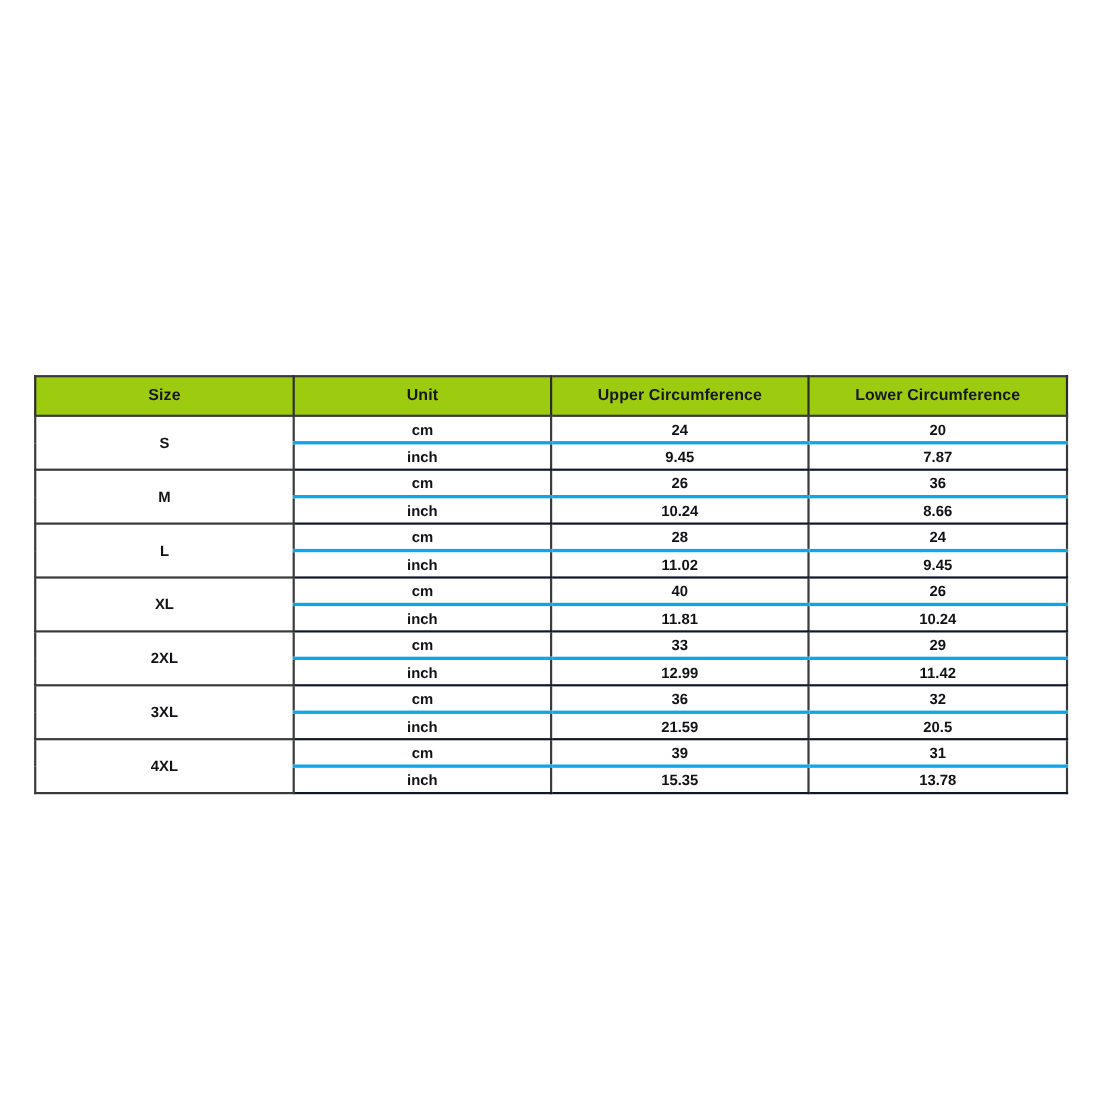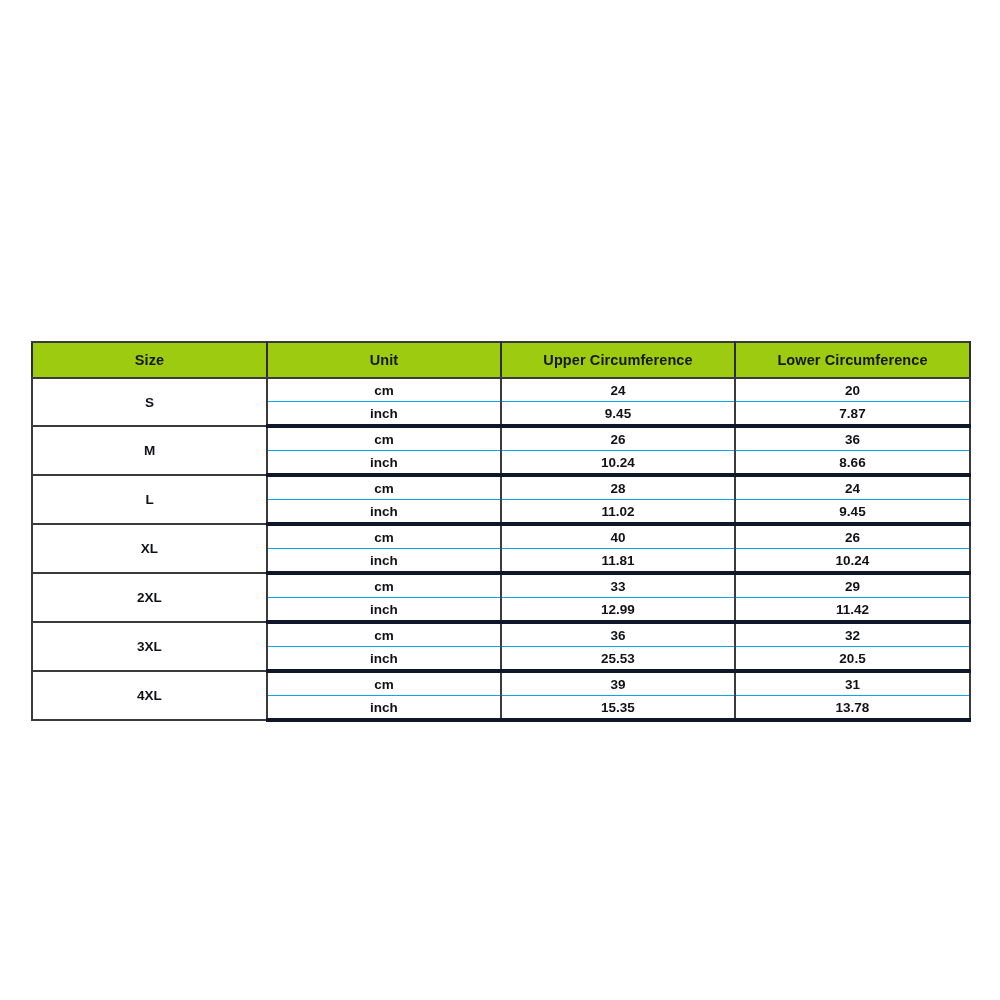--- a/index.html
+++ b/index.html
@@ -72,26 +72,26 @@
 
   
   td.size-cell {
     font-size: 14.5px;
     vertical-align: middle;
   }
 
   
   tr.row-cm td.unit-cell,
   tr.row-cm td.val-cell {
-    border-bottom: 1px solid #0ea5e9;
+    border-bottom: 3px solid #0ea5e9;
   }
 
   
   tr.row-inch td {
-    border-bottom: 4px solid #0f172a;
+    border-bottom: 2px solid #0f172a;
   }
 
   
   tr.row-cm td.unit-cell,
   tr.row-cm td.val-cell {
     border-top: 2px solid #3a3a3a;
   }
   tr.first-group td.unit-cell,
   tr.first-group td.val-cell {
     border-top: none;
@@ -185,21 +185,21 @@
         </tr>
 
         <tr class="row-cm">
           <td class="size-cell" rowspan="2">3XL</td>
           <td class="unit-cell">cm</td>
           <td class="val-cell">36</td>
           <td class="val-cell">32</td>
         </tr>
         <tr class="row-inch">
           <td class="unit-cell">inch</td>
-          <td class="val-cell">25.53</td>
+          <td class="val-cell">21.59</td>
           <td class="val-cell">20.5</td>
         </tr>
 
         <tr class="row-cm">
           <td class="size-cell" rowspan="2">4XL</td>
           <td class="unit-cell">cm</td>
           <td class="val-cell">39</td>
           <td class="val-cell">31</td>
         </tr>
         <tr class="row-inch">

